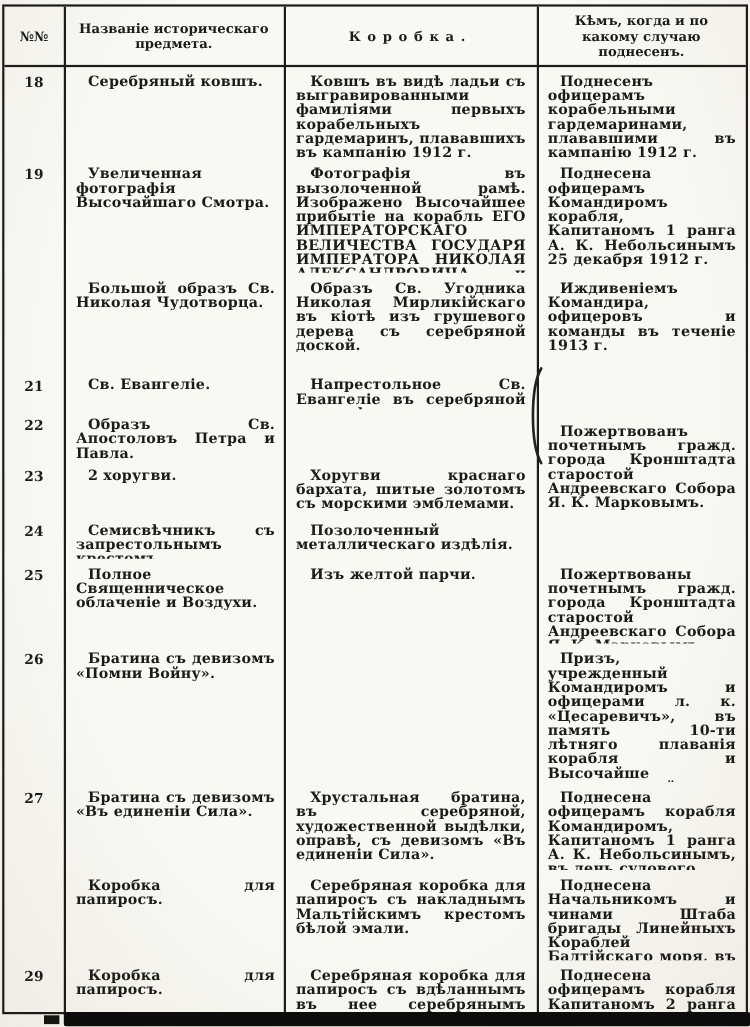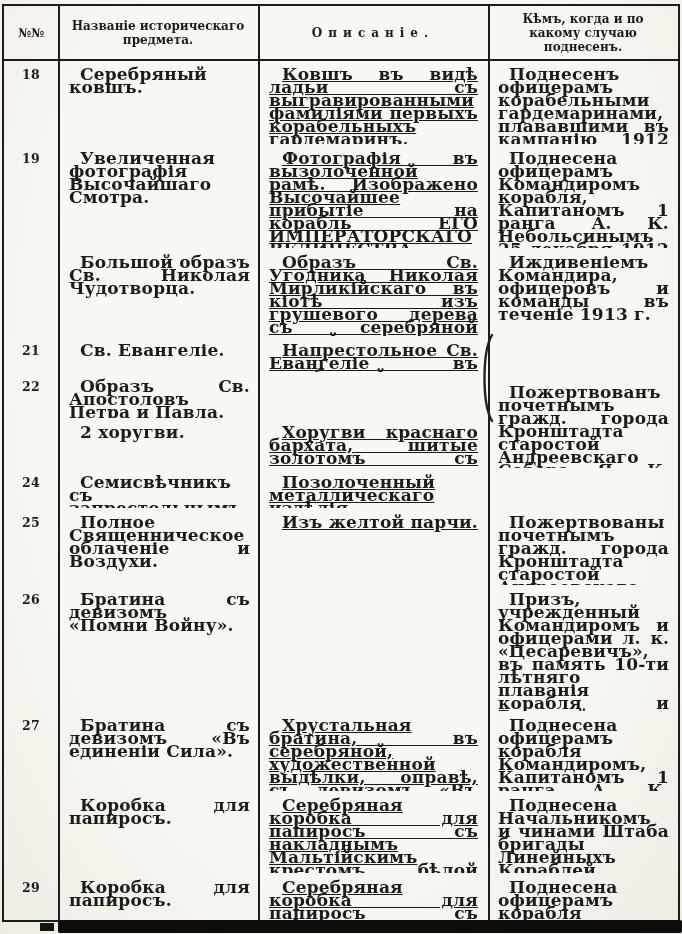--- a/index.html
+++ b/index.html
@@ -16,49 +16,49 @@
   }
   .table{
     position:absolute;left:2px;top:4px;width:674px;height:914px;
     border:2px solid #1d1c1a;
     display:grid;
     grid-template-columns:54px 200px 230px 1fr;
     grid-template-rows:54px 84px 104px 88px 36px 46px 50px 40px 77px 126px 80px 82px 1fr;
   }
   .vline{position:absolute;top:0;bottom:0;width:2px;background:#1d1c1a;}
   .hline{position:absolute;left:0;right:0;top:53px;height:2px;background:#1d1c1a;}
-  .cell{overflow:hidden;font-weight:bold;font-size:17px;line-height:13px;letter-spacing:.2px;}
+  .cell{overflow:hidden;font-weight:bold;font-size:13px;line-height:13px;letter-spacing:.2px;}
   .hc{
     display:flex;align-items:center;justify-content:center;text-align:center;
     font-size:12px;line-height:14px;font-weight:bold;padding:2px 8px;overflow:hidden;
   }
   .hc.opis{letter-spacing:6px;}
   .num{text-align:center;padding-top:8px;font-size:12.5px;}
   .name{text-align:justify;text-indent:11px;padding:8px 8px 0 11px;}
-  .desc{text-align:justify;text-indent:13px;padding:8px 10px 0 11px;text-decoration:underline;}
+  .desc{text-align:justify;text-indent:13px;padding:8px 10px 0 11px;}
   .donor{text-align:justify;text-indent:11px;padding:8px 9px 0 10px;}
   .donor-merged{padding-top:14px;}
   .bracket{position:absolute;left:480px;top:332px;pointer-events:none;}
   .bottom-bar{position:absolute;left:58px;right:0;bottom:1px;height:13px;background:#0d0d0c;border-radius:2px;}
   .bottom-nub{position:absolute;left:40px;bottom:3px;width:14px;height:8px;background:#141412;}
 </style>
 </head>
 <body>
 
 <div class="page">
   <div class="table">
 
     <div class="vline" style="left:54px"></div>
     <div class="vline" style="left:254px"></div>
     <div class="vline" style="left:484px"></div>
     <div class="hline"></div>
 
     <div class="hc" style="grid-column:1;grid-row:1">№№</div>
     <div class="hc" style="grid-column:2;grid-row:1">Названіе историческаго предмета.</div>
-    <div class="hc opis" style="grid-column:3;grid-row:1">Описаніе.</div>
+    <div class="hc opis" style="grid-column:3;grid-row:1">Коробка.</div>
     <div class="hc" style="grid-column:4;grid-row:1">Кѣмъ, когда и по какому случаю поднесенъ.</div>
 
     <div class="cell num" style="grid-column:1;grid-row:2">18</div>
     <div class="cell name" style="grid-column:2;grid-row:2">Серебряный ковшъ.</div>
     <div class="cell desc" style="grid-column:3;grid-row:2">Ковшъ въ видѣ ладьи съ выгравированными фамиліями первыхъ корабельныхъ гардемаринъ, плававшихъ въ кампанію 1912 г.</div>
     <div class="cell donor" style="grid-column:4;grid-row:2">Поднесенъ офицерамъ корабельными гардемаринами, плававшими въ кампанію 1912 г.</div>
 
     <div class="cell num" style="grid-column:1;grid-row:3">19</div>
     <div class="cell name" style="grid-column:2;grid-row:3">Увеличенная фотографія Высочайшаго Смотра.</div>
     <div class="cell desc" style="grid-column:3;grid-row:3">Фотографія въ вызолоченной рамѣ. Изображено Высочайшее прибытіе на корабль ЕГО ИМПЕРАТОРСКАГО ВЕЛИЧЕСТВА ГОСУДАРЯ ИМПЕРАТОРА НИКОЛАЯ АЛЕКСАНДРОВИЧА и Императора Германскаго Вильгельма II въ Іюнѣ 1912 г. въ Балтійскомъ порту.</div>
@@ -70,20 +70,21 @@
 
     <div class="cell num" style="grid-column:1;grid-row:5">21</div>
     <div class="cell name" style="grid-column:2;grid-row:5">Св. Евангеліе.</div>
     <div class="cell desc" style="grid-column:3;grid-row:5">Напрестольное Св. Евангеліе въ серебряной крышкѣ.</div>
 
     <div class="cell num" style="grid-column:1;grid-row:6">22</div>
     <div class="cell name" style="grid-column:2;grid-row:6">Образъ Св. Апостоловъ Петра и Павла.</div>
 
     <div class="cell donor donor-merged" style="grid-column:4;grid-row:6 / span 2">Пожертвованъ почетнымъ гражд. города Кронштадта старостой Андреевскаго Собора Я. К. Марковымъ.</div>
 
+    <div class="cell num" style="grid-column:1;grid-row:7">23</div>
     <div class="cell name" style="grid-column:2;grid-row:7">2 хоругви.</div>
     <div class="cell desc" style="grid-column:3;grid-row:7">Хоругви краснаго бархата, шитые золотомъ съ морскими эмблемами.</div>
 
     <div class="cell num" style="grid-column:1;grid-row:8">24</div>
     <div class="cell name" style="grid-column:2;grid-row:8">Семисвѣчникъ съ запрестольнымъ крестомъ.</div>
     <div class="cell desc" style="grid-column:3;grid-row:8">Позолоченный металлическаго издѣлія.</div>
 
     <div class="cell num" style="grid-column:1;grid-row:9">25</div>
     <div class="cell name" style="grid-column:2;grid-row:9">Полное Священническое облаченіе и Воздухи.</div>
     <div class="cell desc" style="grid-column:3;grid-row:9">Изъ желтой парчи.</div>

